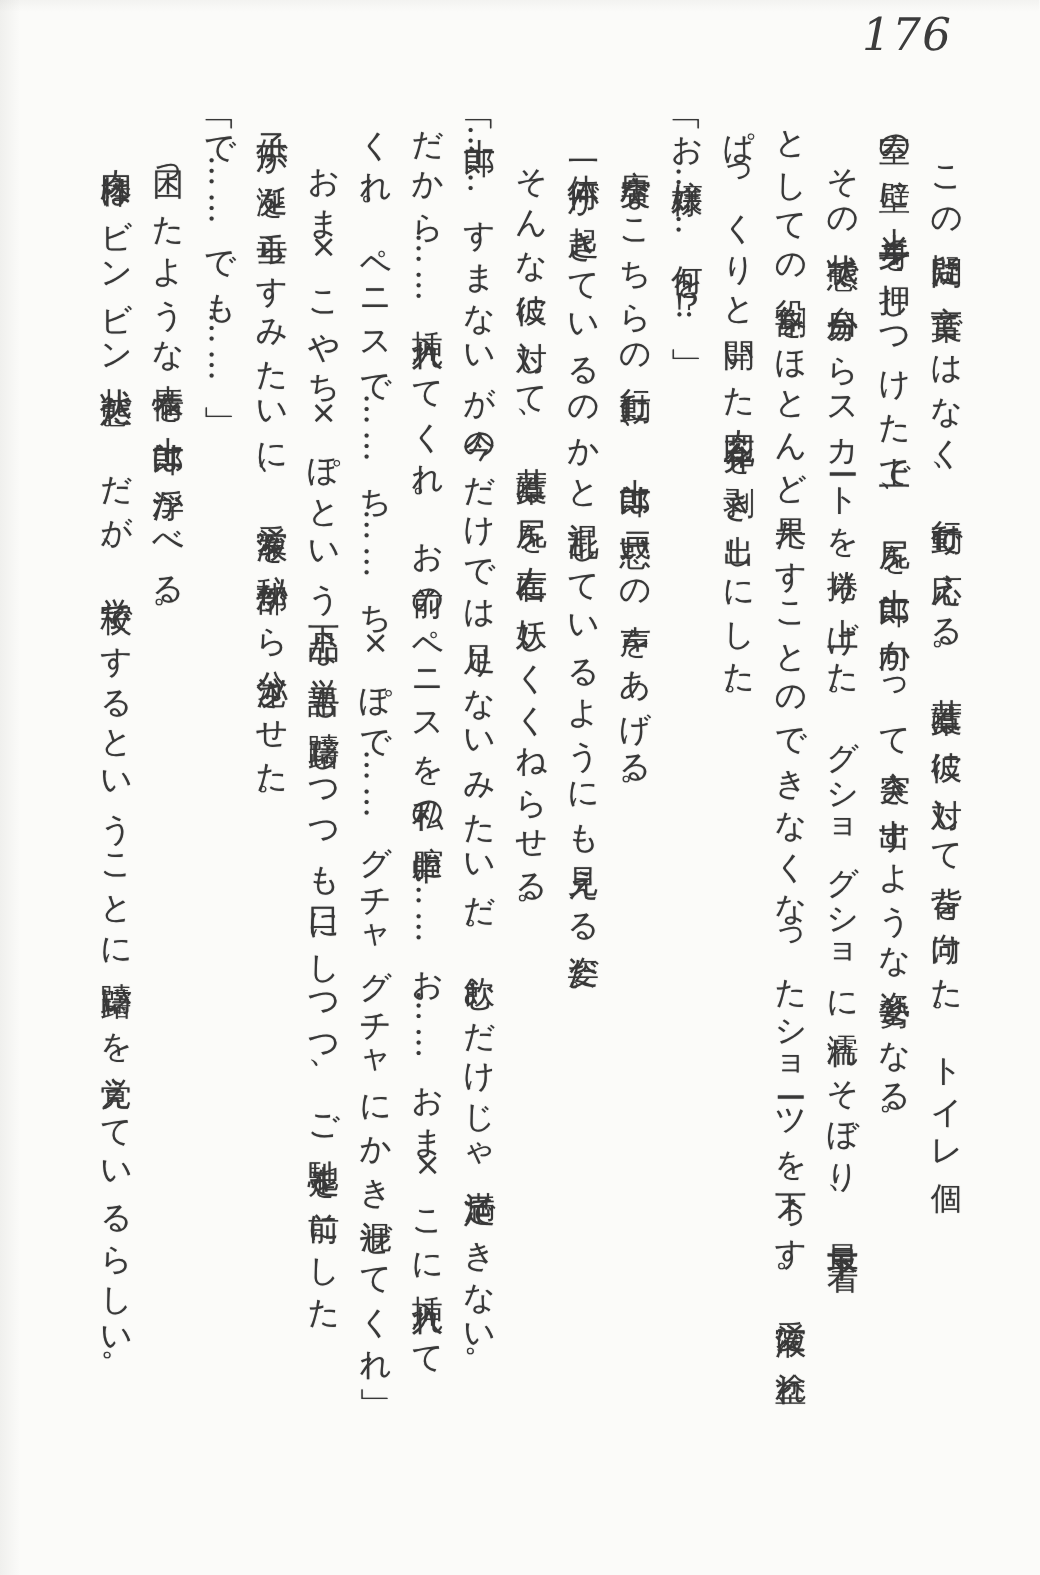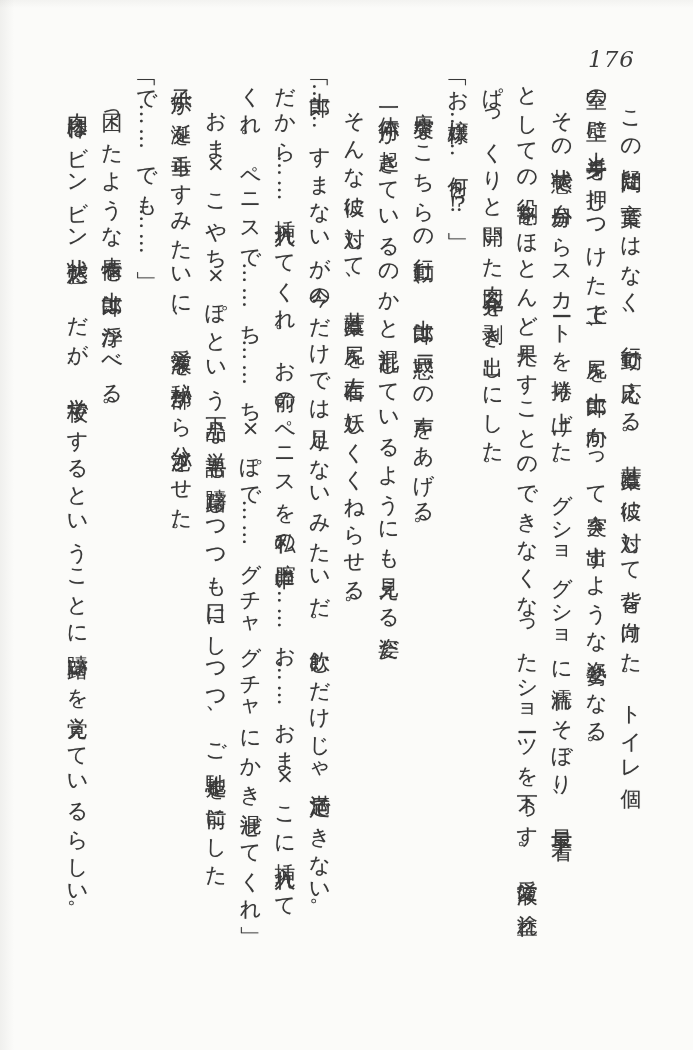--- a/index.html
+++ b/index.html
@@ -25,25 +25,24 @@
     position: absolute;
     left: 0; top: 0; right: 0;
     height: 8px;
     background: linear-gradient(to bottom, rgba(90,90,85,0.05), rgba(90,90,85,0));
     pointer-events: none;
   }
   .page-number {
     position: absolute;
     top: 6px;
     right: 58px;
-    font-size: 23px;
+    font-size: 30px;
     font-style: italic;
     color: #3c3c3c;
     letter-spacing: 1px;
-    margin-top: 40px;
   }
   .text-block {
     position: absolute;
     top: 72px;
     right: 45px;
     height: 938px;
     writing-mode: vertical-rl;
     text-orientation: mixed;
     font-size: 21px;
     letter-spacing: 3.7px;

